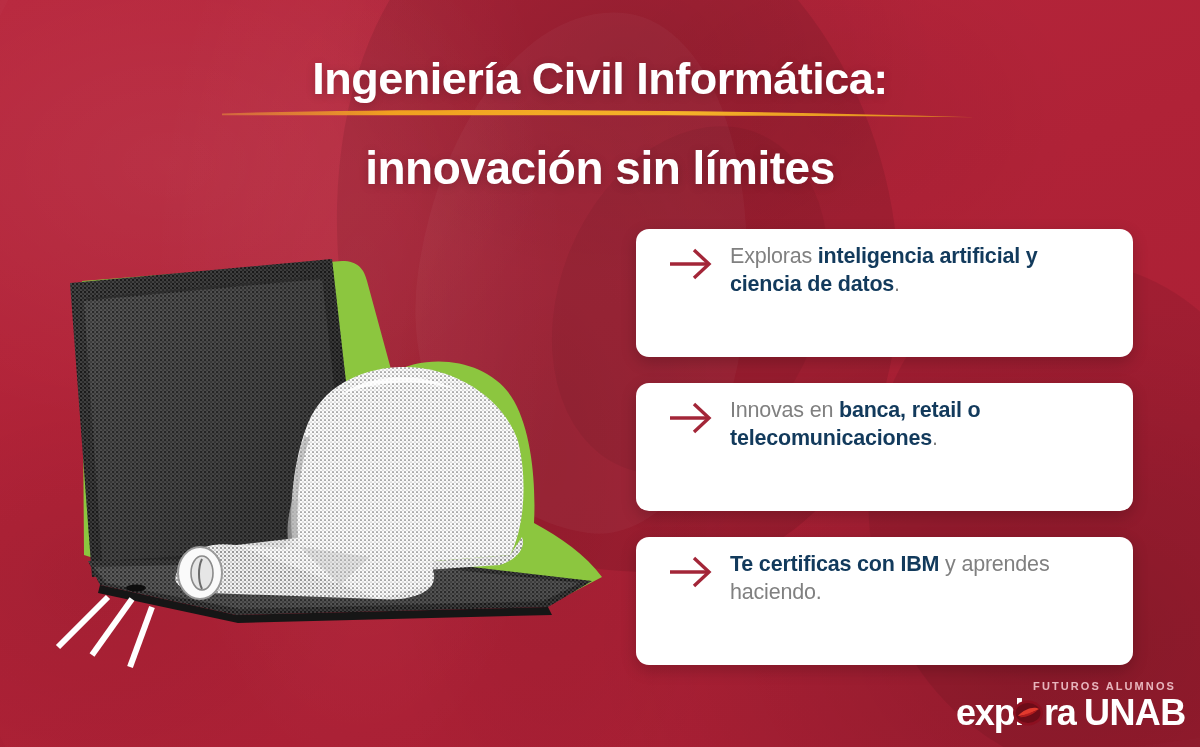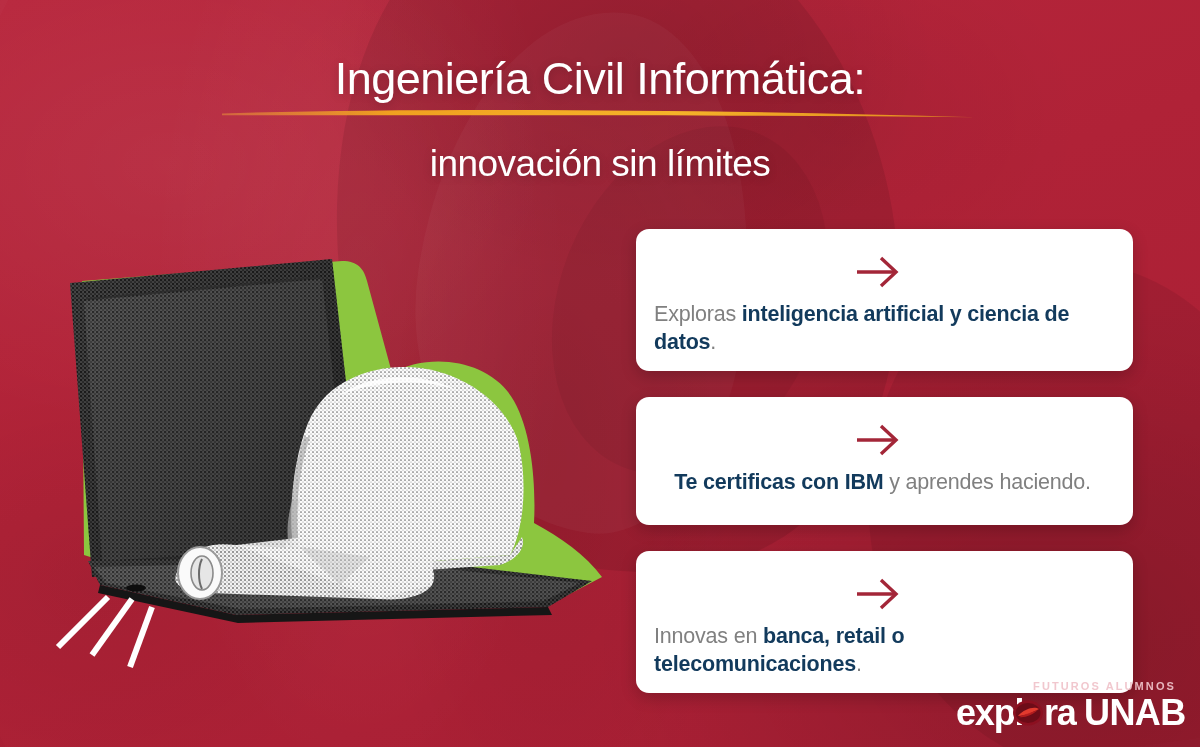--- a/index.html
+++ b/index.html
@@ -47,41 +47,41 @@
     background:rgba(255,255,255,.035);transform:rotate(8deg);}
   .swirl-3{left:560px;top:120px;width:260px;height:360px;
     border-radius:50%;background:rgba(0,0,0,.05);transform:rotate(22deg);}
   .swirl-4{right:-90px;top:260px;width:420px;height:520px;
     border-radius:50% 50% 45% 55% / 50% 45% 55% 50%;
     background:rgba(0,0,0,.07);transform:rotate(-10deg);}
 
   
   .title-block{position:absolute;left:0;right:0;top:56px;text-align:center;z-index:6;}
   .title-l1,.title-l2{
-    color:#ffffff;font-weight:400;letter-spacing:-.5px;
+    color:#ffffff;font-weight:700;letter-spacing:-.5px;
     line-height:1.04;white-space:nowrap;
     text-shadow:0 2px 10px rgba(0,0,0,.18);
   }
   .title-l1{font-size:45px;}
-  .title-l2{font-size:37px;margin-top:22px;}
+  .title-l2{font-size:46px;margin-top:22px;}
   .swoosh{position:relative;width:760px;height:14px;margin:6px auto 0;}
   .swoosh svg{display:block;width:100%;height:100%;overflow:visible;}
 
   
   .illus{position:absolute;left:40px;top:255px;width:600px;height:420px;z-index:4;}
   .illus svg{display:block;width:100%;height:100%;overflow:visible;}
 
   
   .cards{position:absolute;left:636px;top:229px;width:497px;z-index:7;}
   .card{
-    position:relative;display:flex;align-items:center;
+    position:relative;display:flex;align-items:flex-start;
     background:#ffffff;border-radius:13px;
     box-shadow:0 5px 16px rgba(0,0,0,.20);
     min-height:128px;margin-bottom:26px;
-    padding:14px 22px 14px 8px;box-sizing:border-box;flex-direction:column;
+    padding:14px 22px 14px 26px;box-sizing:border-box;
   }
   .card:last-child{margin-bottom:0;}
   .card-arrow{flex:0 0 58px;height:42px;display:flex;align-items:center;justify-content:center;}
   .card-arrow svg{display:block;width:46px;height:32px;overflow:visible;}
   .card-text{
     flex:1 1 auto;font-size:21.5px;line-height:1.30;
     color:#808080;letter-spacing:-.2px;padding-left:10px;
   }
   .card-text b{color:#123A5C;font-weight:700;}
   .card-text .dot{color:#808080;font-weight:400;}
@@ -241,33 +241,33 @@
     </div>
 
     <div class="card">
       <span class="card-arrow">
         <svg viewBox="0 0 46 32" aria-hidden="true">
           <path d="M2,16 L40,16" stroke="#a32638" stroke-width="3.4" fill="none" stroke-linecap="butt"></path>
           <path d="M26,2 L41,16 L26,30" stroke="#a32638" stroke-width="3.4" fill="none" stroke-linecap="butt" stroke-linejoin="miter"></path>
         </svg>
       </span>
       <span class="card-text">
-        <b>Te certificas con IBM</b><span> y aprendes haciendo.</span>
+        <span>Innovas en </span><b>banca, retail o telecomunicaciones</b><span class="dot">.</span>
       </span>
     </div>
 
     <div class="card">
       <span class="card-arrow">
         <svg viewBox="0 0 46 32" aria-hidden="true">
           <path d="M2,16 L40,16" stroke="#a32638" stroke-width="3.4" fill="none" stroke-linecap="butt"></path>
           <path d="M26,2 L41,16 L26,30" stroke="#a32638" stroke-width="3.4" fill="none" stroke-linecap="butt" stroke-linejoin="miter"></path>
         </svg>
       </span>
       <span class="card-text">
-        <span>Innovas en </span><b>banca, retail o telecomunicaciones</b><span class="dot">.</span>
+        <b>Te certificas con IBM</b><span> y aprendes haciendo.</span>
       </span>
     </div>
 
   </div>
 
   <div class="logo">
     <div class="logo-kicker">FUTUROS ALUMNOS</div>
     <div class="logo-wordmark">
       <svg viewBox="0 0 222 40" aria-hidden="true">
         <text id="lg-expl" x="0" y="32" font-family="Liberation Sans, sans-serif" font-size="36" font-weight="700" fill="#ffffff" letter-spacing="-1.2">expl</text>

